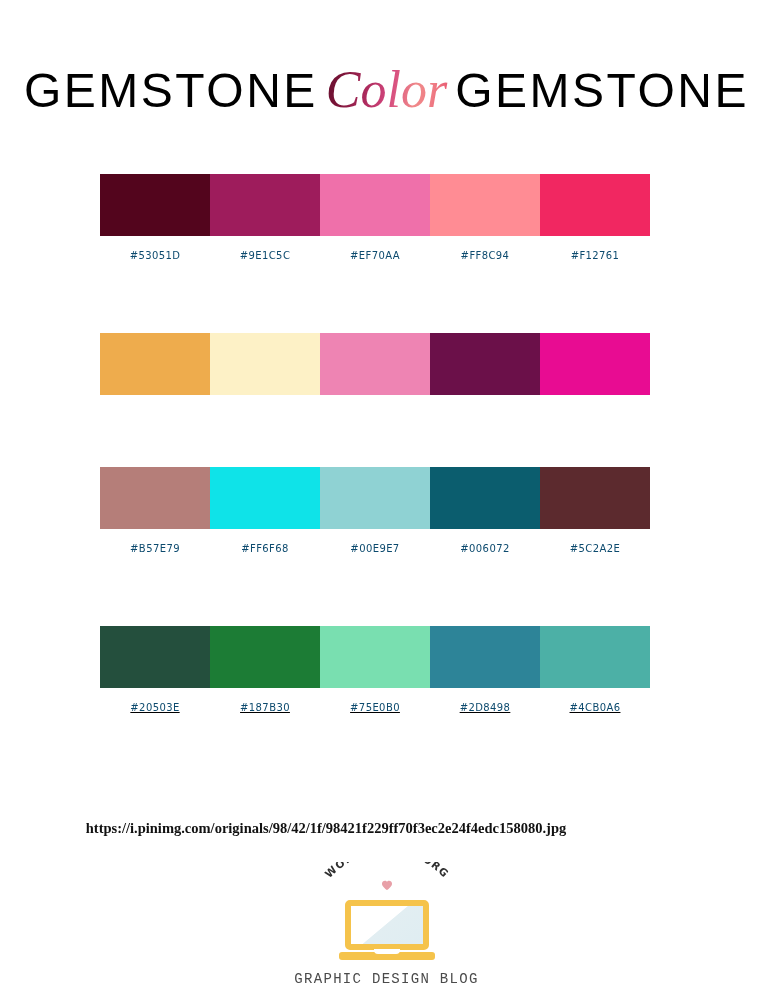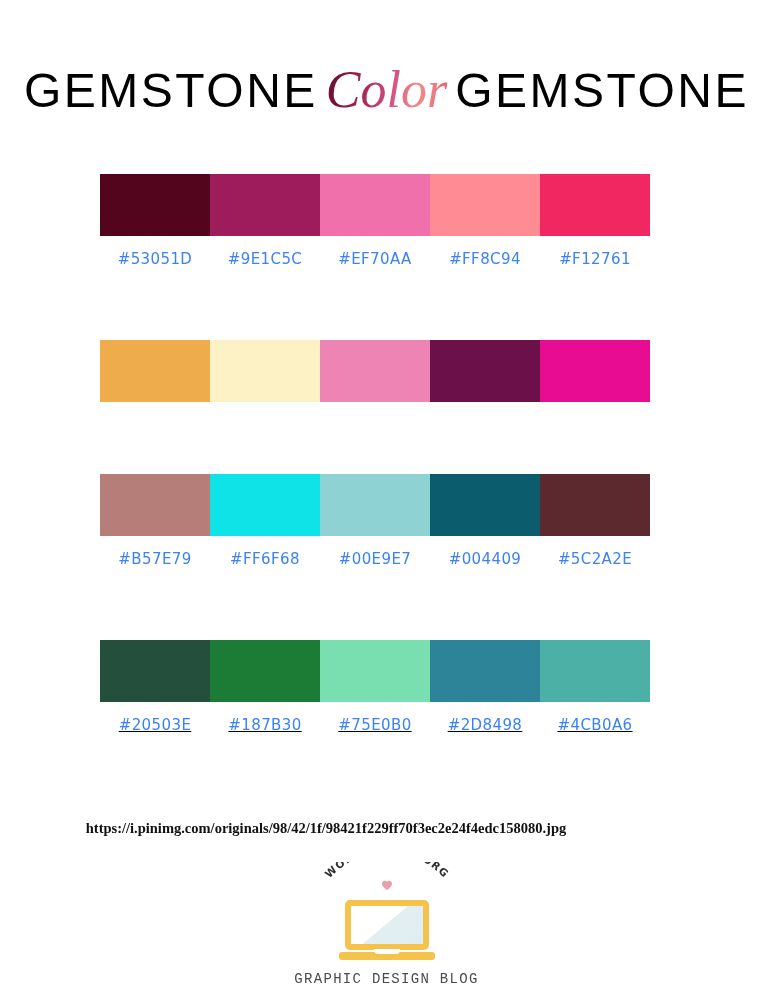--- a/index.html
+++ b/index.html
@@ -70,23 +70,23 @@
   .swatch { width: 110px; height: 62px; }
 
   .label-band {
     display: flex;
     width: 550px;
     margin-top: 14px;
   }
   .swatch-label {
     width: 110px;
     text-align: center;
-    font-size: 15px;
+    font-size: 10px;
     letter-spacing: 0.4px;
-    color: #3b82f6;
+    color: #0c4a6e;
     font-family: "DejaVu Sans", sans-serif;
   }
 
   
   #source-url {
     position: absolute;
     top: 820px;
     left: 0;
     width: 652px;
     text-align: center;
@@ -211,21 +211,21 @@
         <div class="swatch" style="background: rgb(181, 126, 121);"></div>
         <div class="swatch" style="background: rgb(15, 227, 232);"></div>
         <div class="swatch" style="background: rgb(143, 210, 211);"></div>
         <div class="swatch" style="background: rgb(11, 93, 110);"></div>
         <div class="swatch" style="background: rgb(92, 42, 46);"></div>
       </div>
       <div class="label-band">
         <div class="swatch-label">#B57E79</div>
         <div class="swatch-label">#FF6F68</div>
         <div class="swatch-label">#00E9E7</div>
-        <div class="swatch-label">#004409</div>
+        <div class="swatch-label">#006072</div>
         <div class="swatch-label">#5C2A2E</div>
       </div>
     </div>
     <div class="palette-row">
       <div class="swatch-band">
         <div class="swatch" style="background: rgb(36, 79, 61);"></div>
         <div class="swatch" style="background: rgb(28, 124, 53);"></div>
         <div class="swatch" style="background: rgb(121, 223, 176);"></div>
         <div class="swatch" style="background: rgb(45, 132, 152);"></div>
         <div class="swatch" style="background: rgb(76, 176, 166);"></div>

